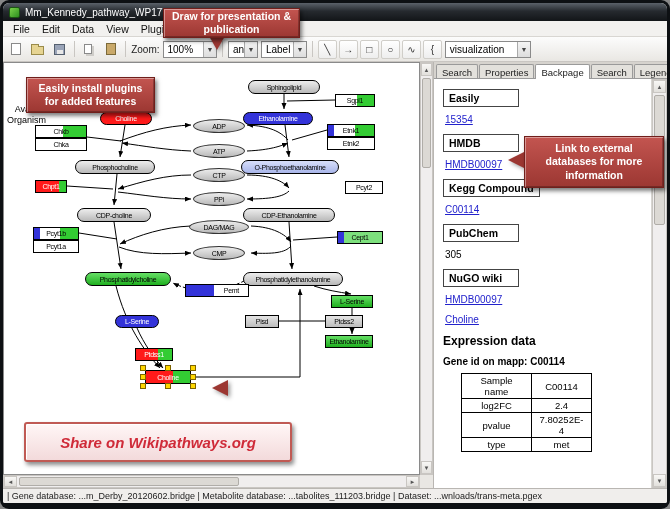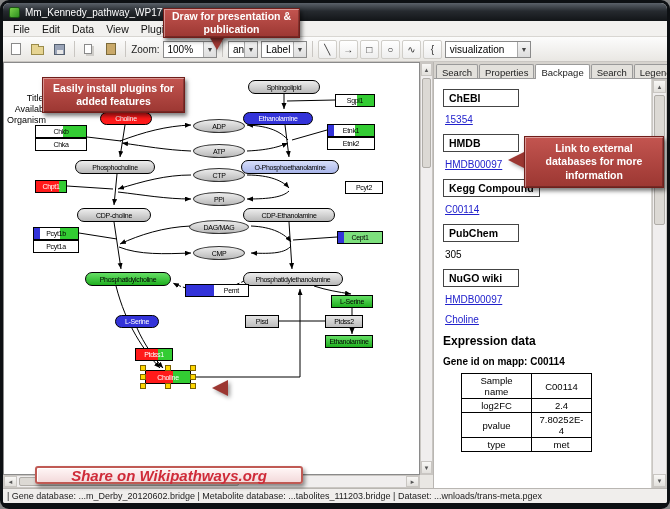--- a/index.html
+++ b/index.html
@@ -275,21 +275,21 @@
         <div class="tabs">
             <div class="tab">Search</div>
             <div class="tab">Properties</div>
             <div class="tab active">Backpage</div>
             <div class="tab">Search</div>
             <div class="tab">Legend</div>
           </div>
         <div class="panel-body">
           <div class="bp-content">
             <div>
-                <div class="bp-header">ChEBI</div>
+                <div class="bp-header">Easily</div>
                 <div class="bp-link">15354</div>
                 <div class="bp-header">HMDB</div>
                 <div class="bp-link">HMDB00097</div>
                 <div class="bp-header">Kegg Compound</div>
                 <div class="bp-link">C00114</div>
                 <div class="bp-header">PubChem</div>
                 <div class="bp-value">305</div>
                 <div class="bp-header">NuGO wiki</div>
                 <div class="bp-link">HMDB00097</div>
                 <div class="bp-link">Choline</div>
@@ -333,27 +333,27 @@
       <span>| Gene database: ...m_Derby_20120602.bridge | Metabolite database: ...tabolites_111203.bridge | Dataset: ...wnloads/trans-meta.pgex</span>
     </div>
 
   </div>
 
   <div class="pointer pointer-down" style="left:209px;top:36px;"></div>
   <div class="callout" style="left:163px;top:8px;width:137px;height:30px;">
     <span>Draw for presentation &amp; publication</span>
   </div>
 
-  <div class="callout" style="left:42px;top:77px;width:143px;height:36px;">
+  <div class="callout" style="left:26px;top:77px;width:129px;height:36px;">
     <span>Easily install plugins for added features</span>
   </div>
 
   <div class="pointer pointer-left" style="left:508px;top:152px;"></div>
   <div class="callout" style="left:524px;top:136px;width:140px;height:52px;">
     <span>Link to external databases for more information</span>
   </div>
 
   <div class="pointer pointer-left" style="left:212px;top:380px;"></div>
 
-  <div class="share" style="left:35px;top:422px;width:268px;height:18px;margin-top:44px;">
+  <div class="share" style="left:24px;top:422px;width:268px;height:40px;">
     <span>Share on Wikipathways.org</span>
   </div>
 </div>
 
 </body></html>

